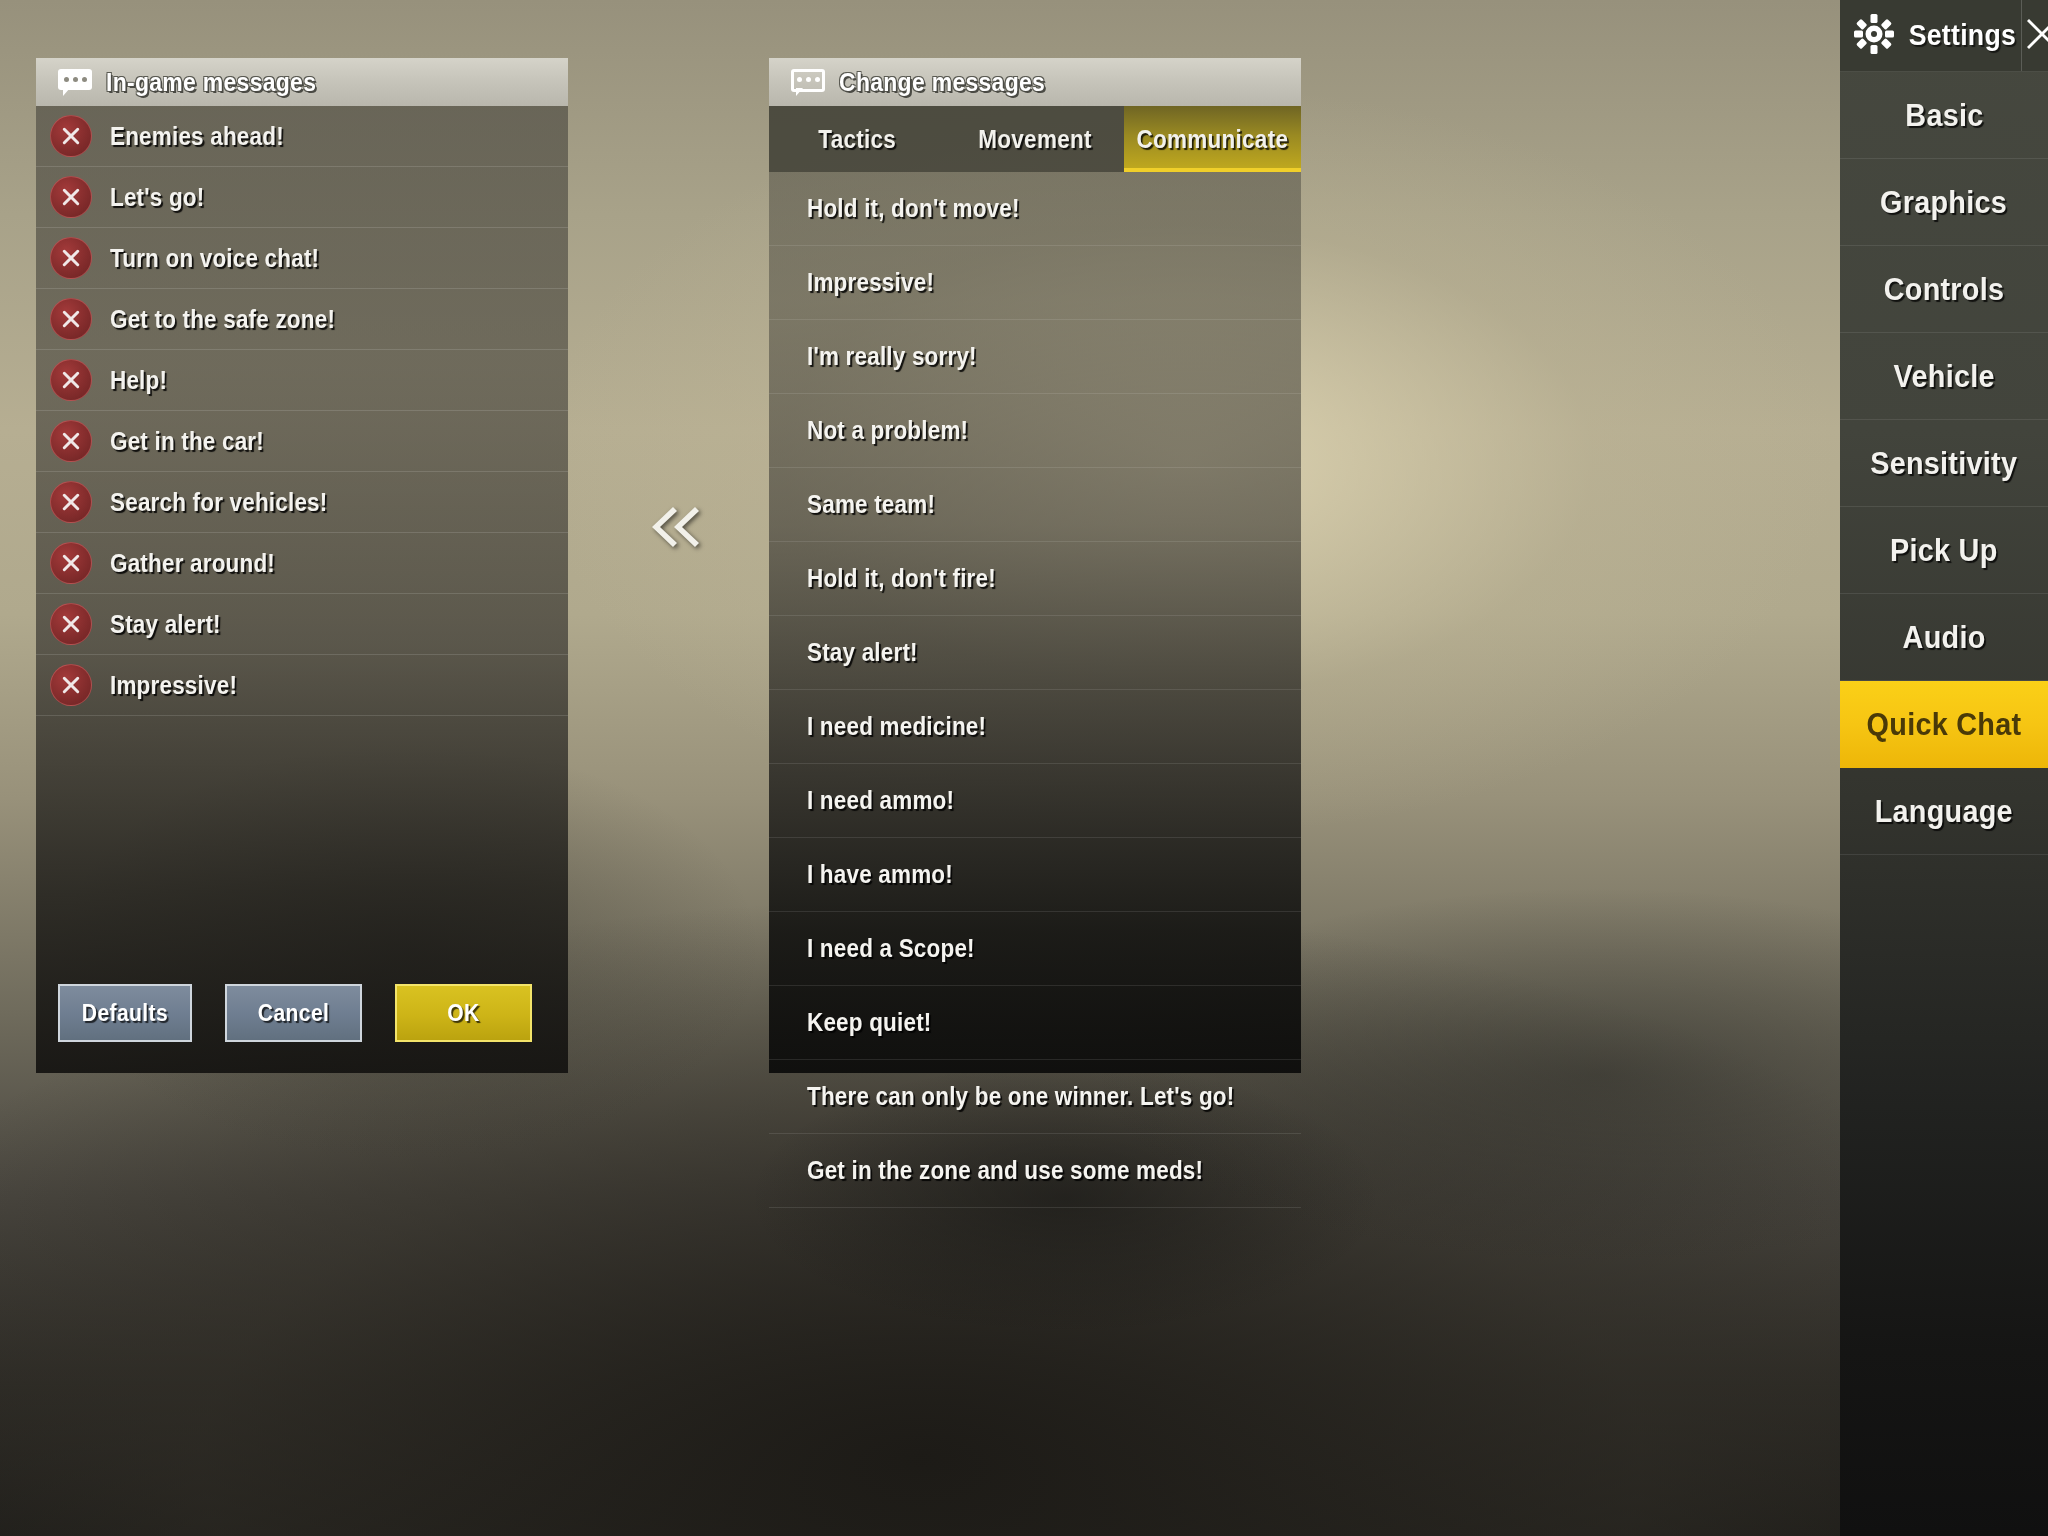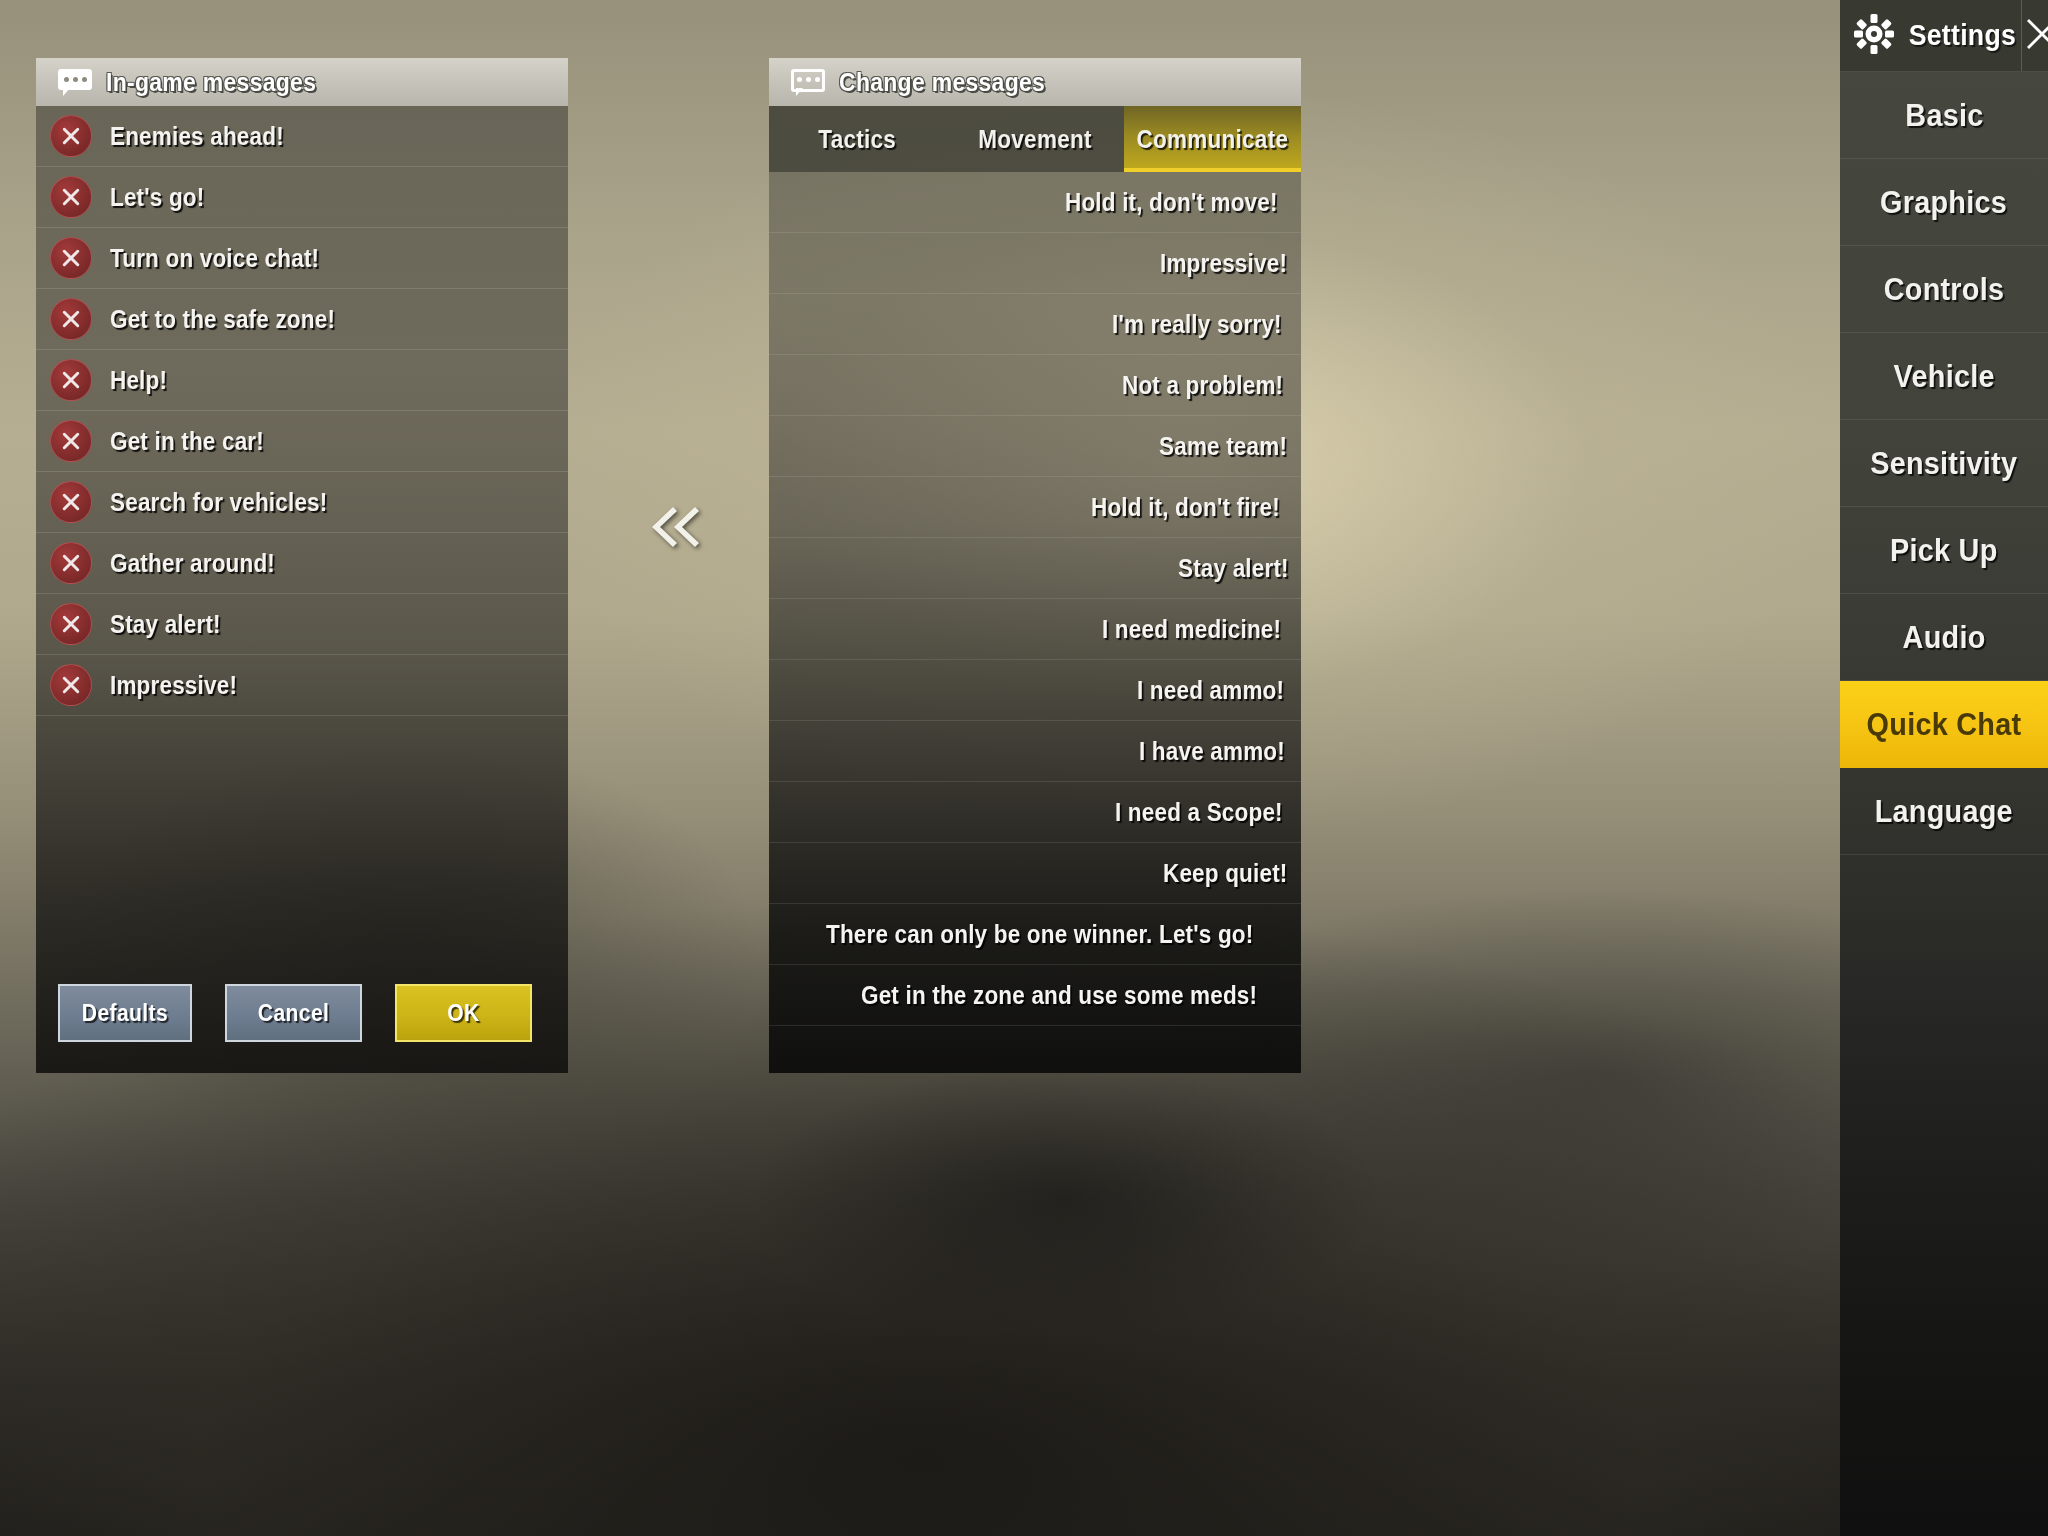--- a/index.html
+++ b/index.html
@@ -189,26 +189,25 @@
   .tab.active {
     background:linear-gradient(180deg,#6f6524 0%,#9a8a22 45%,#c3ab1e 100%);
   }
   .tab.active::after {
     content:""; position:absolute; left:0; right:0; bottom:0;
     height:4px; background:#f0cf2a;
   }
 
   #right-list { position:absolute; left:0; top:114px; right:0; bottom:0; }
   .opt-row {
-    height:61px;
+    height:74px;
     display:flex; align-items:center;
     padding-left:38px;
     border-bottom:1px solid rgba(255,255,255,.10);
     cursor:pointer;
-    justify-content:flex-end;
   }
   .opt-row .label {
     color:#f5f4f0;
     font-size:25px;
     font-weight:bold;
     letter-spacing:.2px;
     text-shadow:2px 2px 1px rgba(0,0,0,.85);
     transform:scaleX(.90);
     transform-origin:left center;
     white-space:nowrap;

